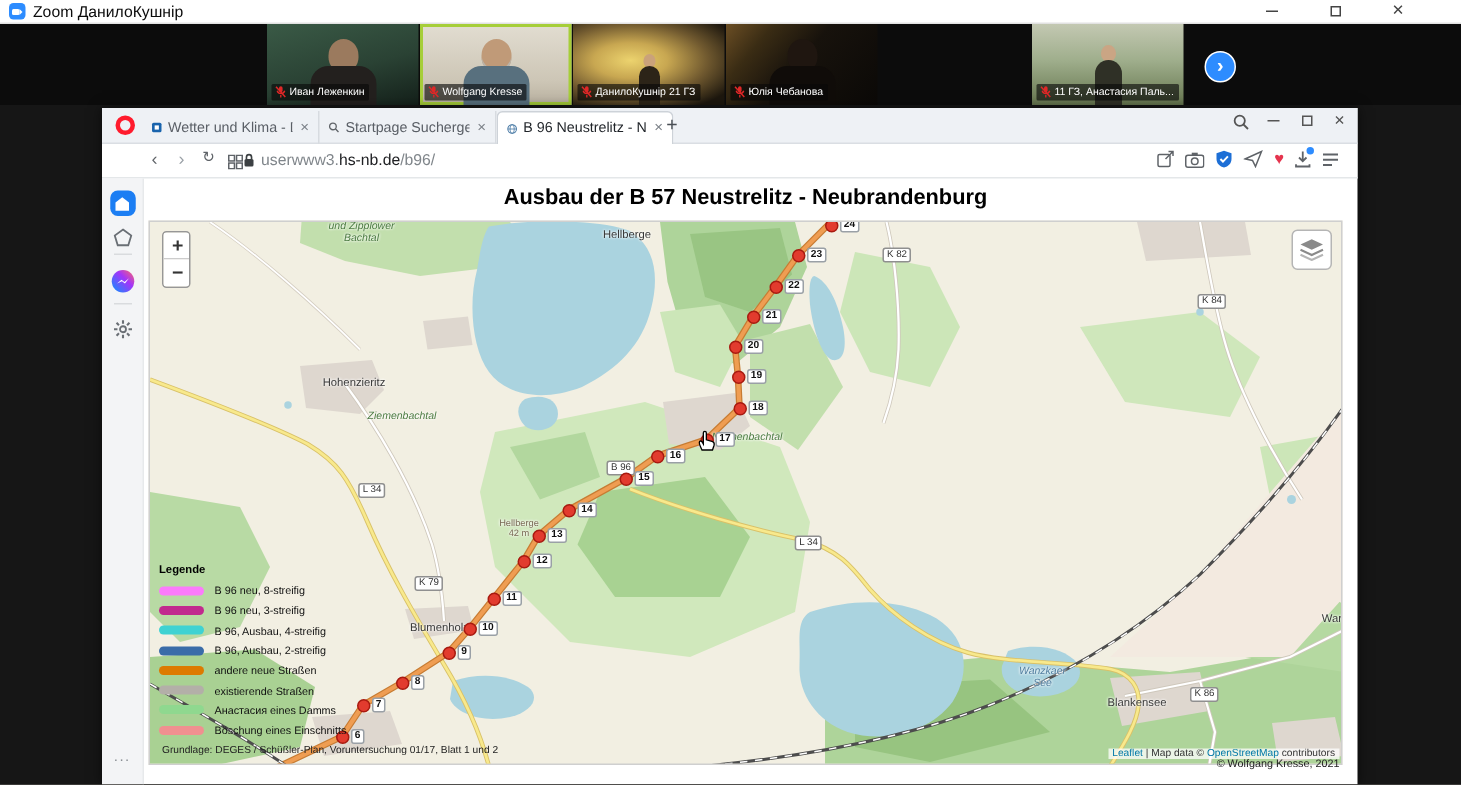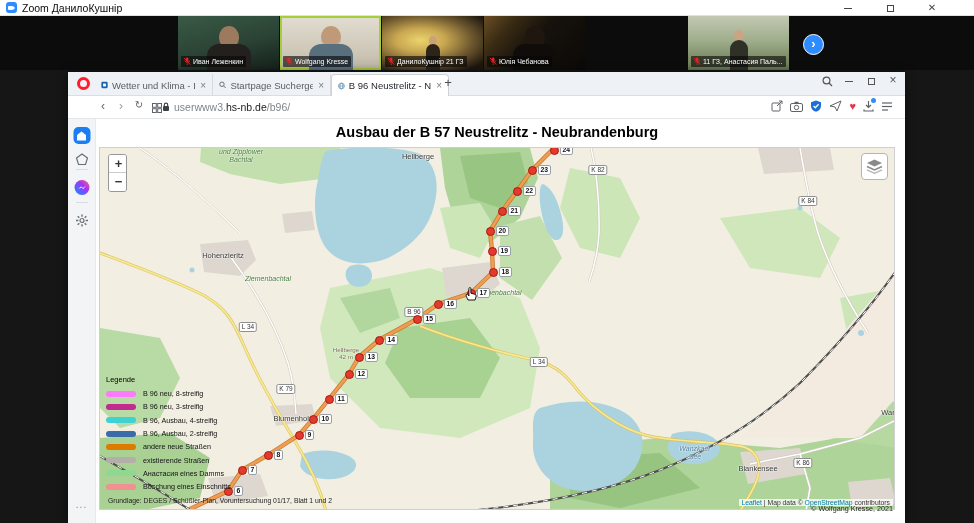--- a/index.html
+++ b/index.html
@@ -84,21 +84,21 @@
   
   .map{position:absolute;left:31px;top:75px;width:796px;height:363px;background:#f2efe2;
     border:1px solid #cfcfcf;overflow:hidden}
   .map svg.base{position:absolute;left:0;top:0}
   .zoomctl{position:absolute;left:8px;top:6px;width:19px;border:1px solid #979797;border-radius:3px;overflow:hidden;z-index:20}
   .zbtn{width:19px;height:18px;background:#fff;text-align:center;font-size:13px;font-weight:bold;color:#333;line-height:17px}
   .zbtn:first-child{border-bottom:1px solid #ccc}
   .layersctl{position:absolute;right:6px;top:5px;width:27px;height:27px;background:#fff;border:1px solid #b5b5b5;
     border-radius:4px;z-index:20;display:flex;align-items:center;justify-content:center}
   .legend{position:absolute;left:6px;top:227px;z-index:15}
-  .legend .lg-title{font-size:7.5px;font-weight:normal;color:#000;margin-bottom:3px}
+  .legend .lg-title{font-size:7.5px;font-weight:bold;color:#000;margin-bottom:3px}
   .leg-row{display:flex;align-items:center;height:13.3px}
   .leg-bar{width:30px;height:6px;border-radius:3px;margin-right:7px;flex:0 0 auto}
   .leg-label{font-size:7.2px;color:#111;white-space:nowrap}
   .src-note{position:absolute;left:8px;top:349px;font-size:6.8px;color:#222;z-index:15}
   .attr{position:absolute;right:1px;top:351px;font-size:6.8px;color:#333;background:rgba(255,255,255,.75);
     padding:0 3px;z-index:15;white-space:nowrap}
   .attr .lnk{color:#0078a8}
   .marker{position:absolute;width:9px;height:9px;border-radius:50%;background:#e23b2e;border:1px solid #a81a10;z-index:12}
   .marker-num{position:absolute;left:9px;top:-2px;background:#fff;border:1px solid #9aa0a6;border-radius:2px;
     font-size:6.8px;font-weight:bold;color:#111;line-height:8px;padding:0 2px;white-space:nowrap}
@@ -455,21 +455,21 @@
       <div class="attr"><span class="lnk">Leaflet</span><span> | Map data © </span><span class="lnk">OpenStreetMap</span><span> contributors</span></div>
 
       <div>
           <div class="shield" style="left: 186px; top: 241px;">K 79</div>
           <div class="shield" style="left: 498px; top: 22px;">K 82</div>
           <div class="shield" style="left: 708px; top: 53px;">K 84</div>
           <div class="shield" style="left: 148px; top: 179px;">L 34</div>
           <div class="shield" style="left: 439px; top: 214px;">L 34</div>
           <div class="shield" style="left: 314px; top: 164px;">B 96</div>
           <div class="shield" style="left: 703px; top: 315px;">K 86</div>
-          <div class="pl pl-town" style="left: 123px; top: 107px; text-align: right;">Hohenzieritz</div>
+          <div class="pl pl-town" style="left: 136px; top: 107px; text-align: right;">Hohenzieritz</div>
           <div class="pl pl-town" style="left: 318px; top: 8px;">Hellberge</div>
           <div class="pl pl-valley" style="left: 141px; top: 3px;">und Zipplower</div>
           <div class="pl pl-valley" style="left: 141px; top: 11px;">Bachtal</div>
           <div class="pl pl-valley" style="left: 168px; top: 130px;">Ziemenbachtal</div>
           <div class="pl pl-valley" style="left: 398px; top: 144px;">Nonnenbachtal</div>
           <div class="pl pl-town" style="left: 193px; top: 270px;">Blumenholz</div>
           <div class="pl pl-town" style="left: 658px; top: 320px;">Blankensee</div>
           <div class="pl pl-town" style="left: 790px; top: 264px;">Warb</div>
           <div class="pl pl-peak" style="left: 246px; top: 201px;">Hellberge</div>
           <div class="pl pl-peak" style="left: 246px; top: 208px;">42 m</div>

